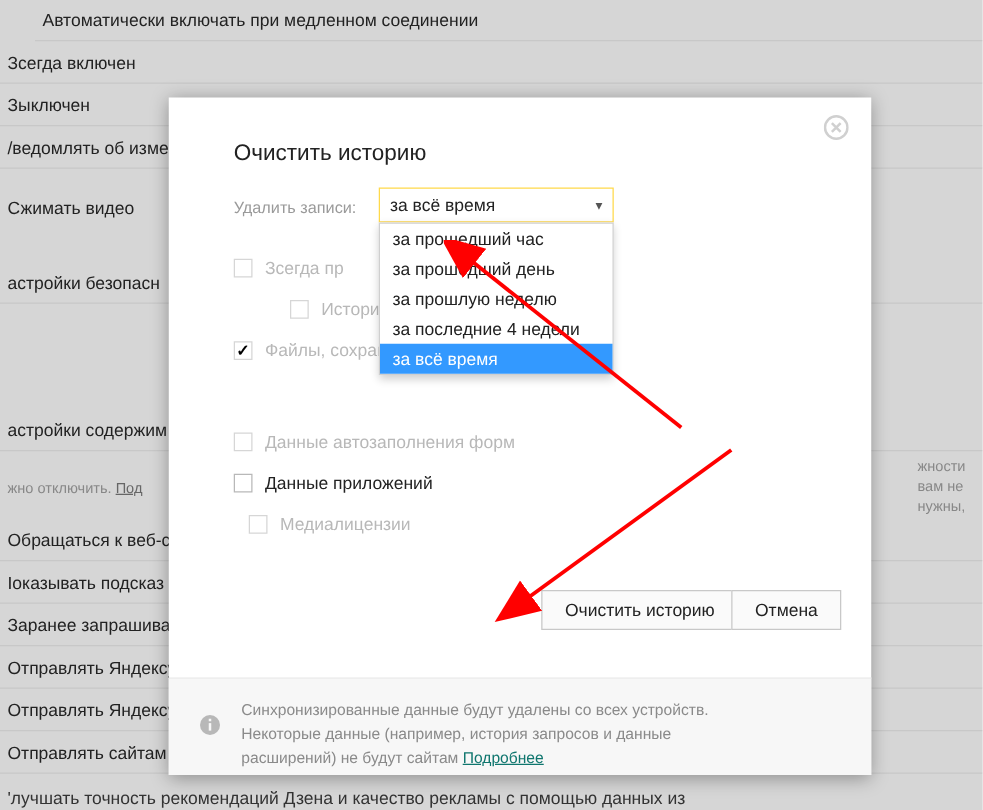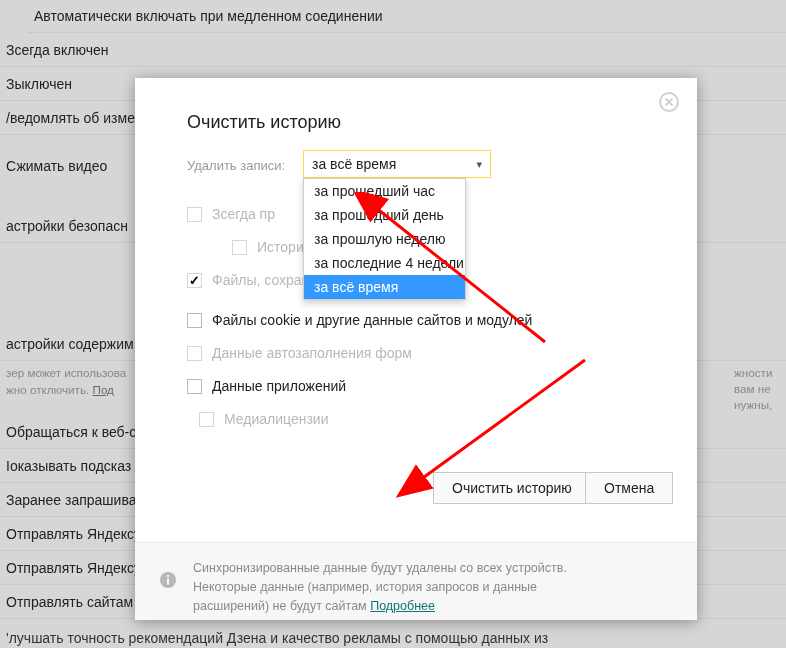--- a/index.html
+++ b/index.html
@@ -59,21 +59,21 @@
     background:#fff;
     padding:0 8px;
     display:flex; align-items:center; justify-content:space-between;
     font-size:14px; color:#222;
     cursor:pointer;
   }
   .select-box .chev{color:#555;font-size:11px;}
 
   .dropdown{
     position:absolute; left:168px; top:100px;
-    width:163px;
+    width:188px;
     background:#fff;
     border:1px solid #cfcfcf;
     box-shadow:0 3px 7px rgba(0,0,0,0.2);
     z-index:5;
   }
   .dropdown .opt{
     padding:4px 10px;
     font-size:14px; color:#222;
     cursor:pointer;
     white-space:nowrap;
@@ -136,21 +136,20 @@
 <body>
 
 <div class="bg">
   <div class="row" style="top:0px;margin-left:28px;">Автоматически включать при медленном соединении</div>
   <div class="row" style="top:34px;">Зсегда включен</div>
   <div class="row" style="top:68px;">Зыключен</div>
   <div class="row" style="top:102px;">/ведомлять об изме</div>
   <div class="row" style="top:150px;border:none;">Сжимать видео</div>
   <div class="plain hdr" style="position:absolute;top:214px;left:0;right:0;border-bottom:1px solid #c8c8c8;padding-bottom:8px;">астройки безопасн</div>
   <div class="plain hdr" style="position:absolute;top:332px;left:0;right:0;border-bottom:1px solid #c8c8c8;padding-bottom:8px;">астройки содержим</div>
-  <div class="plain" style="position:absolute;top:360px;left:0;"><small>зер может использова</small></div>
   <div class="plain" style="position:absolute;top:360px;left:728px;"><small>жности вам не нужны,</small></div>
   <div class="plain" style="position:absolute;top:377px;left:0;"><small><span>жно отключить. </span><a href="#">Под</a></small></div>
   <div class="row" style="top:416px;">Обращаться к веб-с</div>
   <div class="row" style="top:450px;">Іоказывать подсказ</div>
   <div class="row" style="top:484px;">Заранее запрашива</div>
   <div class="row" style="top:518px;">Отправлять Яндексу</div>
   <div class="row" style="top:552px;">Отправлять Яндексу</div>
   <div class="row" style="top:586px;">Отправлять сайтам</div>
   <div class="plain" style="position:absolute;top:626px;left:0;">'лучшать точность рекомендаций Дзена и качество рекламы с помощью данных из</div>
 </div>
@@ -182,24 +181,20 @@
     <span class="box"></span>
     <span>Зсегда пр</span>
   </div>
   <div class="chk dim" style="top:161px;margin-left:45px;">
     <span class="box"></span>
     <span>Историю за</span>
   </div>
   <div class="chk dim" style="top:194px;">
     <span class="box checked"></span>
     <span>Файлы, сохранённые в кэше (437 МБ)</span>
-  </div>
-  <div class="chk" style="top:234px;">
-    <span class="box"></span>
-    <span>Файлы cookie и другие данные сайтов и модулей</span>
   </div>
   <div class="chk dim" style="top:267px;">
     <span class="box"></span>
     <span>Данные автозаполнения форм</span>
   </div>
   <div class="chk" style="top:300px;">
     <span class="box"></span>
     <span>Данные приложений</span>
   </div>
   <div class="chk dim" style="top:333px;padding-left:12px;">

